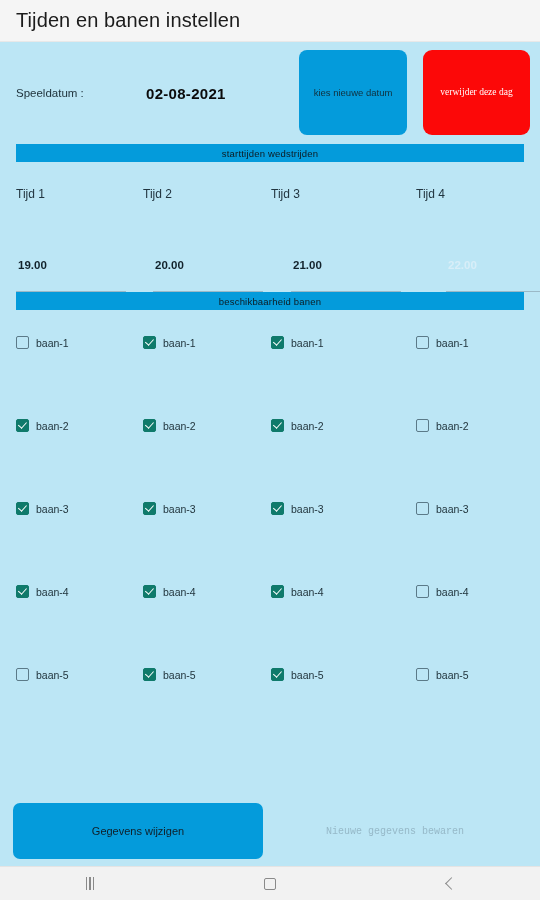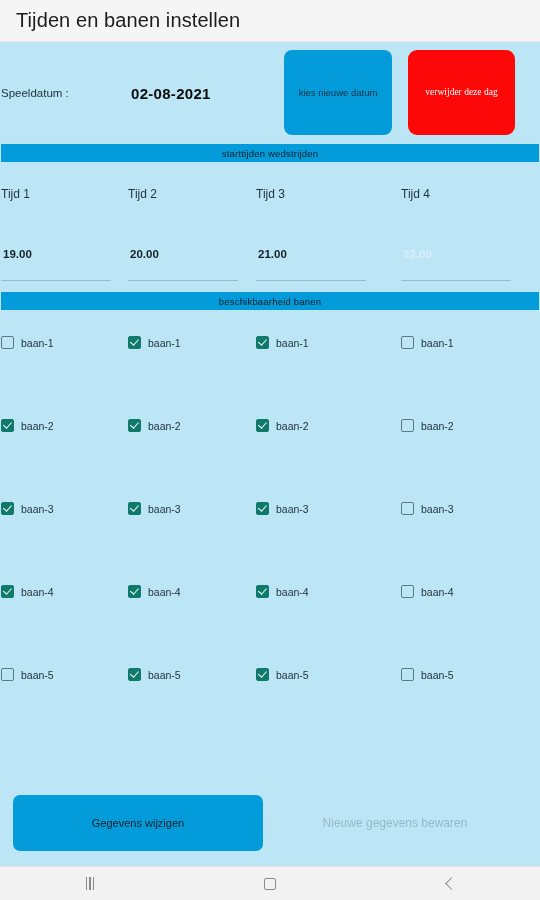--- a/index.html
+++ b/index.html
@@ -38,21 +38,21 @@
     font-size: 20px;
     color: #1c1c1c;
     letter-spacing: .1px;
   }
 
   
   .content {
     flex: 1 1 auto;
     position: relative;
     background: #bce6f5;
-    padding: 0 1px;
+    padding: 0 16px;
   }
 
   
   .date-row {
     height: 102px;
     display: flex;
     align-items: center;
     position: relative;
   }
   .date-label {
@@ -114,22 +114,23 @@
 
   
   .times-labels {
     display: flex;
     height: 62px;
     align-items: center;
   }
   .times-values {
     display: flex;
     height: 68px;
-    align-items: center;
+    align-items: flex-end;
     padding-top: 12px;
+    gap: 10px;
   }
   .col {
     flex: 0 0 auto;
   }
   .col-0 { width: 127px; }
   .col-1 { width: 128px; }
   .col-2 { width: 145px; }
   .col-3 { width: 114px; }
 
   .time-label {
@@ -196,21 +197,21 @@
   }
   .cb-label {
     font-size: 10.5px;
     color: #1d3038;
   }
 
   
   .footer {
     position: absolute;
     left: 0;
-    bottom: 8px;
+    bottom: 0;
     width: 540px;
     height: 70px;
     display: flex;
     align-items: center;
     padding: 0 13px;
   }
   .btn-edit {
     width: 250px;
     height: 56px;
     background: #049bdb;
@@ -220,22 +221,22 @@
     font-size: 11px;
     font-family: "Liberation Sans", sans-serif;
     cursor: pointer;
   }
   .btn-save {
     flex: 1 1 auto;
     height: 56px;
     background: transparent;
     border: none;
     color: #96b9c8;
-    font-size: 12px;
-    font-family: Liberation Sans, sans-serif;
+    font-size: 10px;
+    font-family: Liberation Mono, monospace;
     cursor: default;
     text-align: center;
   }
 
   
   .navbar {
     flex: 0 0 auto;
     height: 34px;
     background: #f2f2f2;
     display: flex;

